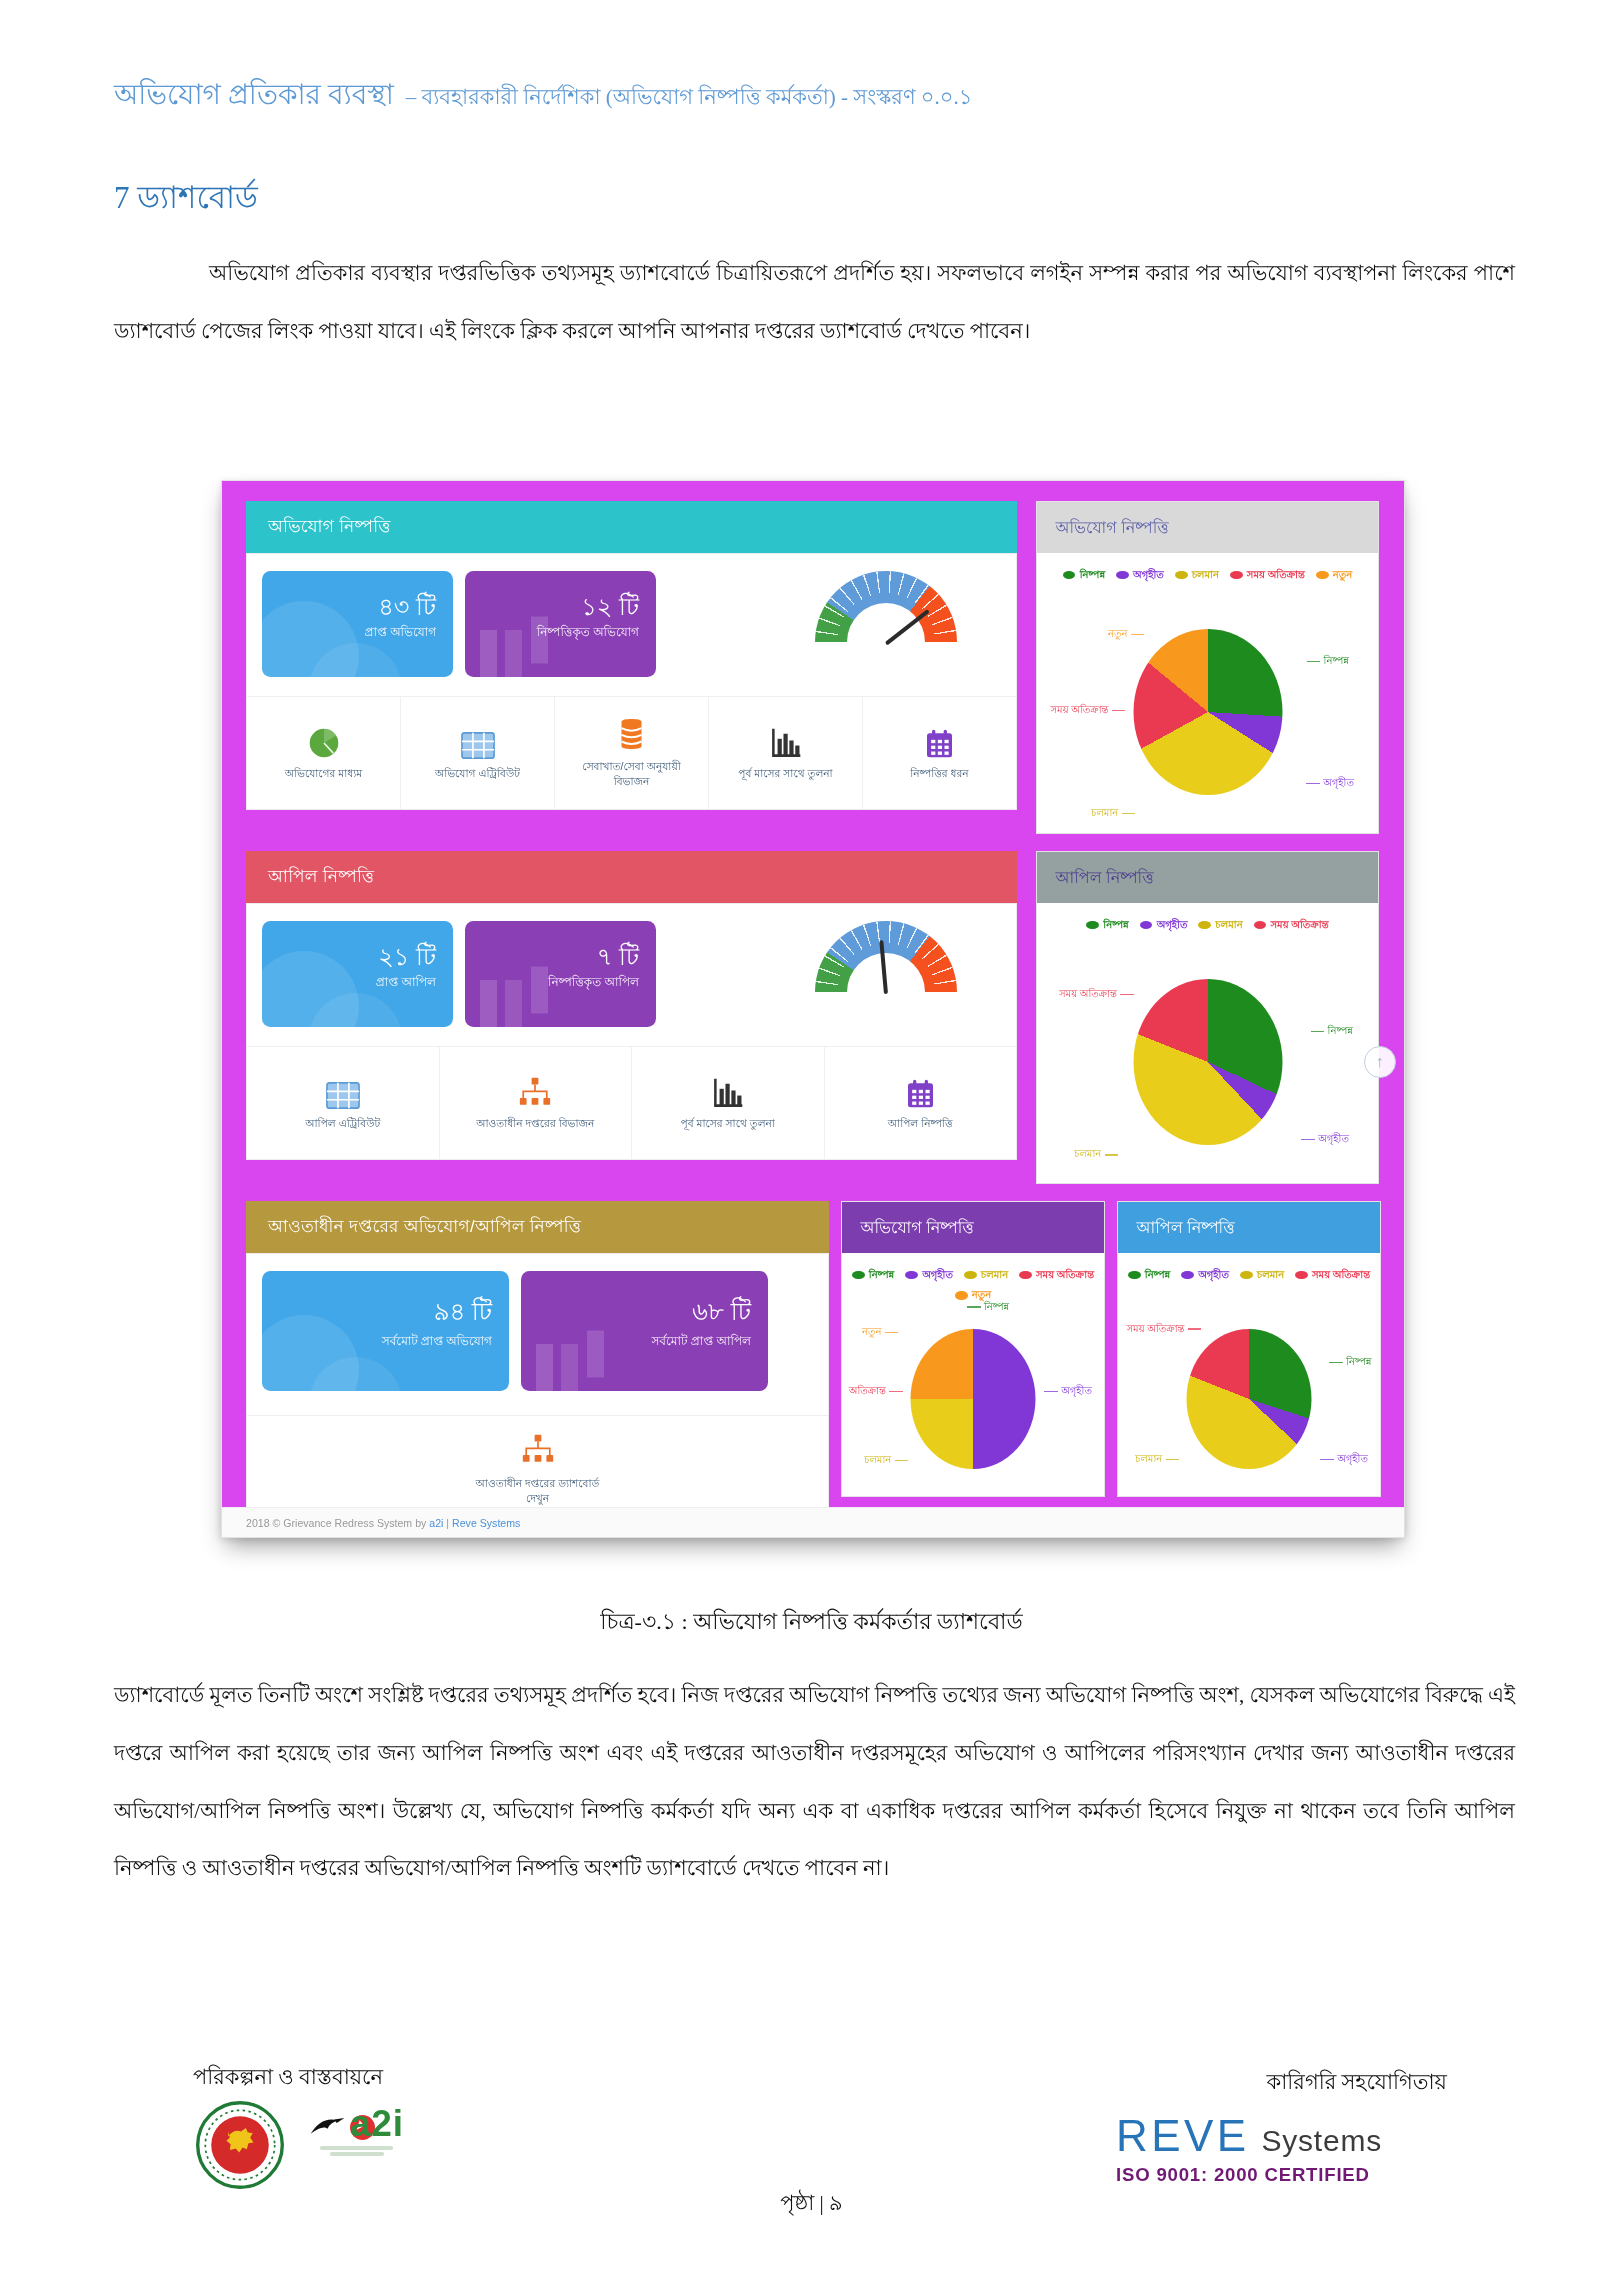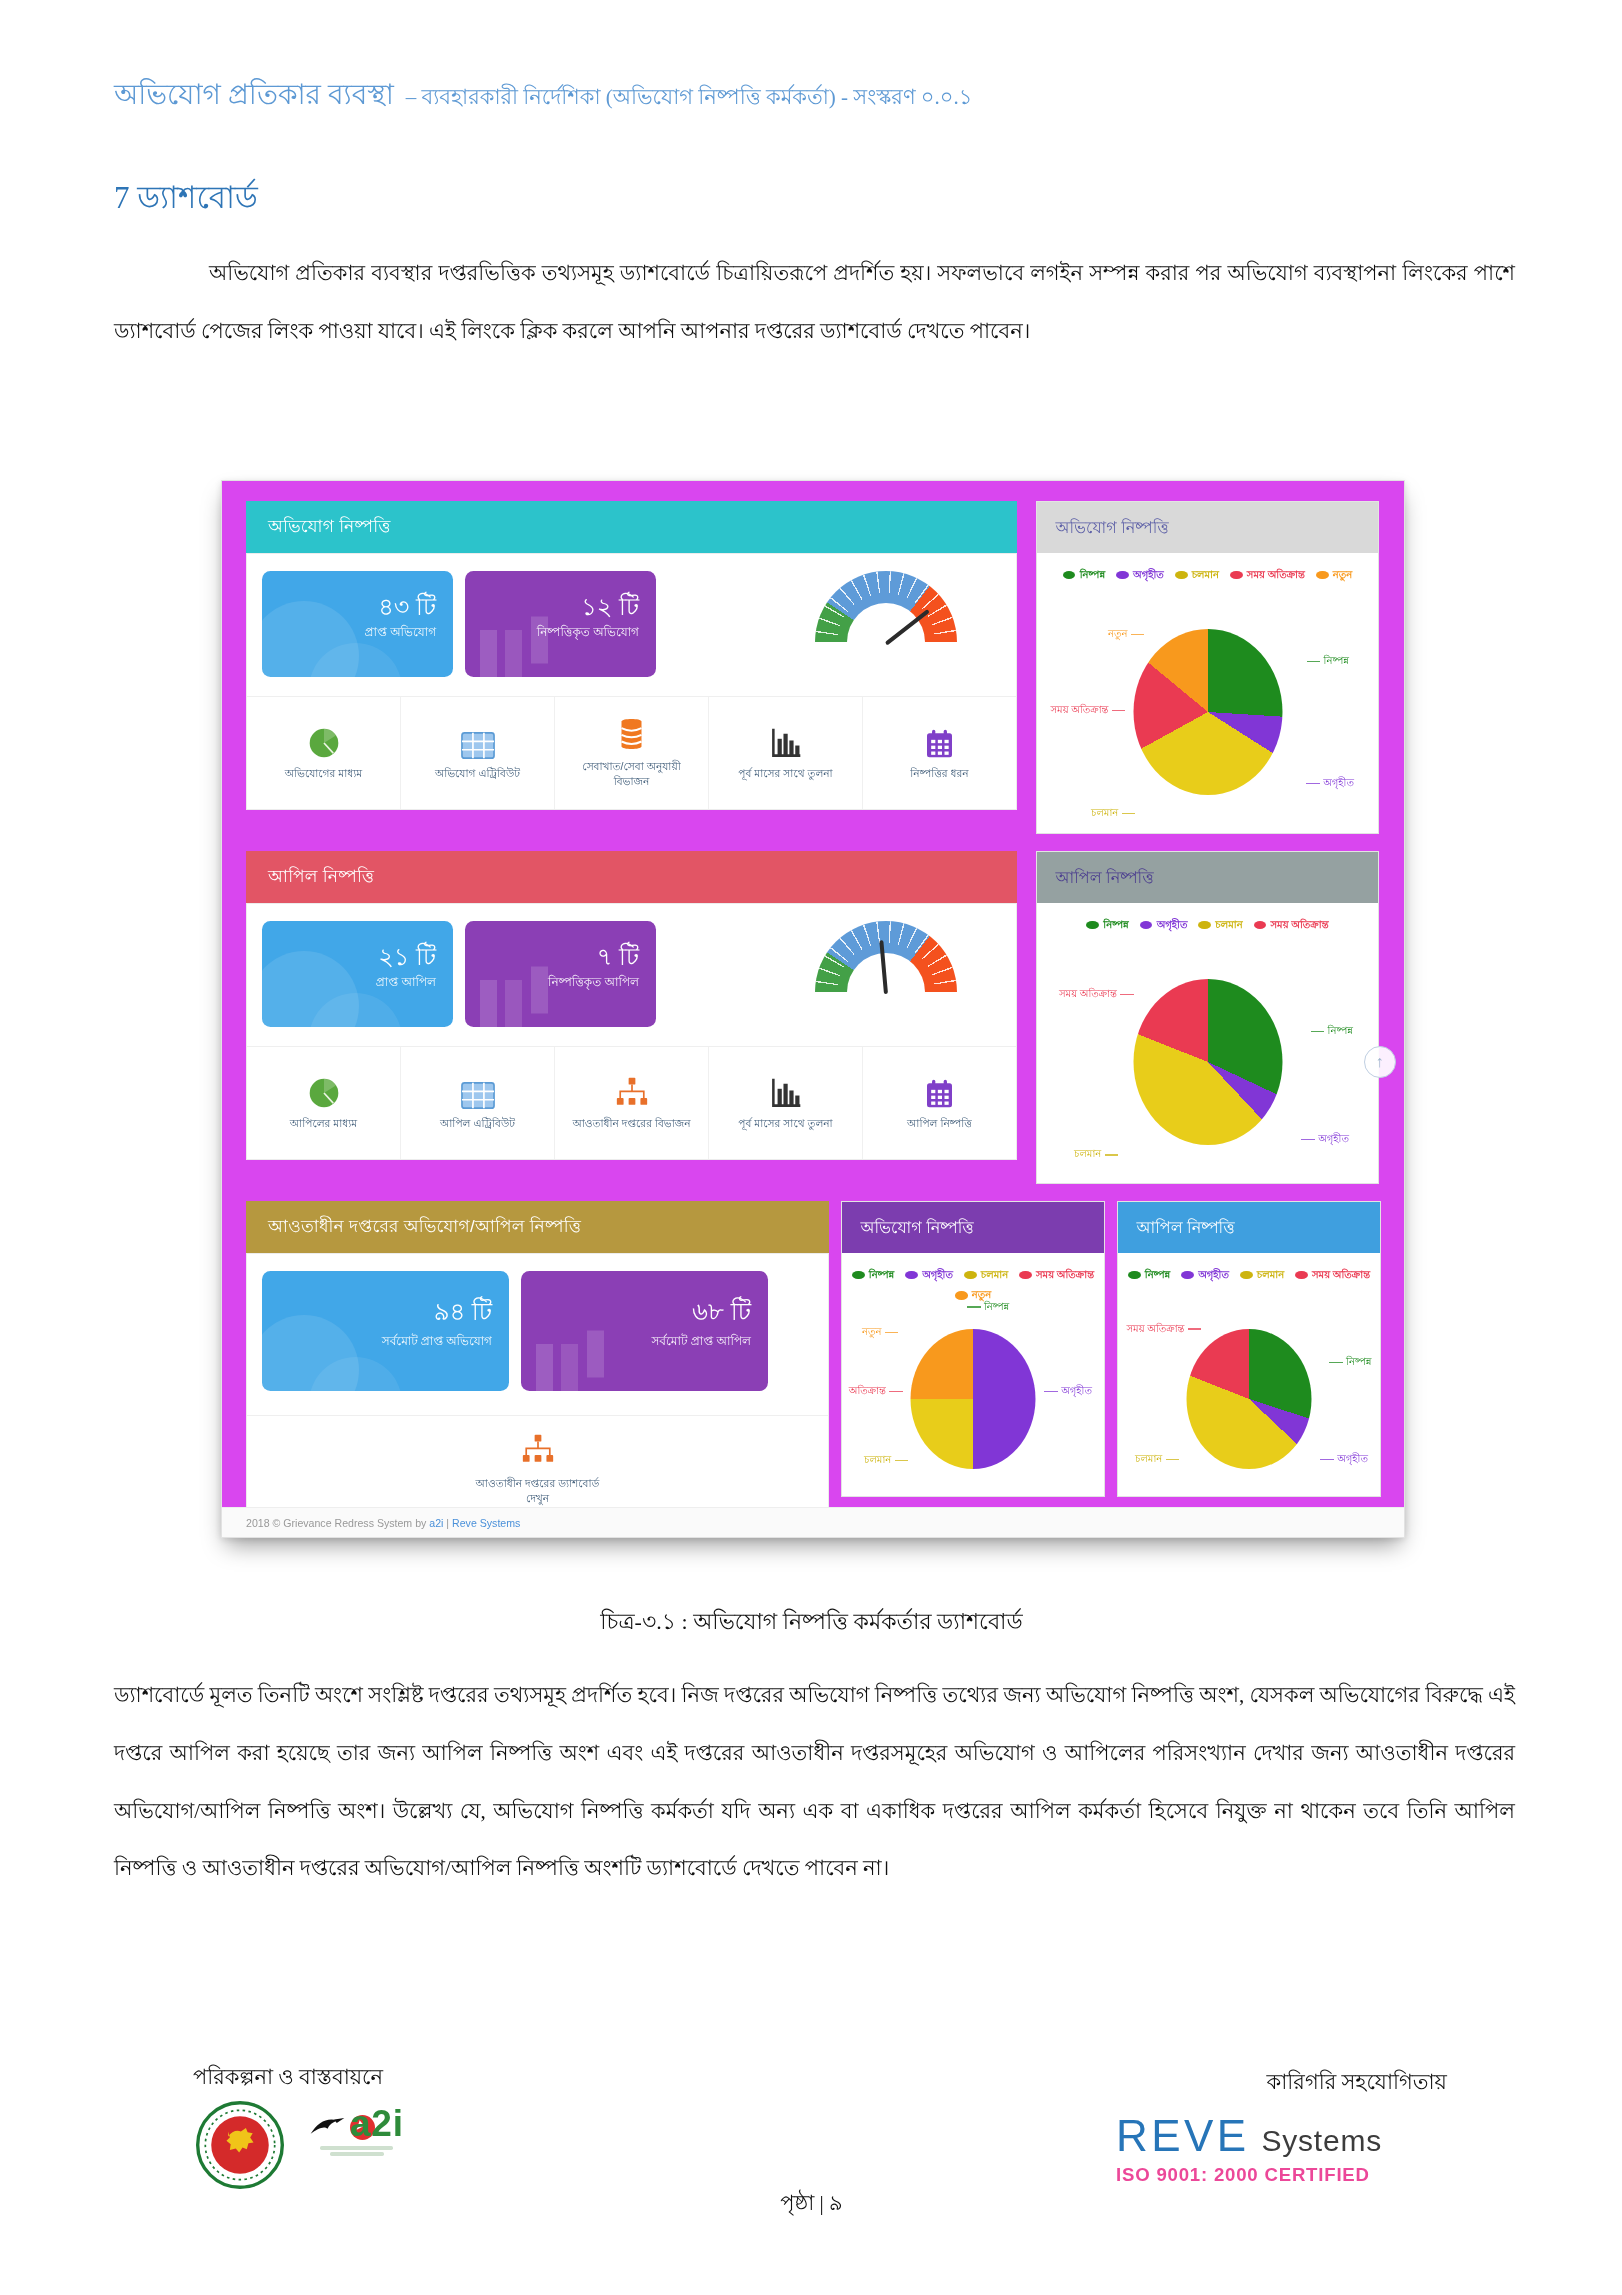--- a/index.html
+++ b/index.html
@@ -104,21 +104,21 @@
   .a2i-row{position:relative;display:inline-block;margin-top:1.7px;}
   .a2i-dot{position:absolute;left:0;top:12px;width:25px;height:25px;border-radius:50%;background:#e03030;}
   .a2i-dot::after{content:"";position:absolute;left:7.6px;top:6.8px;border-left:6px solid #fff;border-top:4.2px solid transparent;border-bottom:6px solid transparent;transform:rotate(18deg);}
   .a2i-txt{position:relative;z-index:1;font-size:37px;font-weight:bold;color:#2e8b3a;letter-spacing:0.8px;}
   .a2i-sub{height:12px;margin-top:1.7px;display:flex;flex-direction:column;gap:2.5px;align-items:center;}
   .a2i-sub i{display:block;width:73px;height:3.4px;background:#cfe0cf;border-radius:1.7px;}
   .a2i-sub i:last-child{width:54px;}
   .reve{position:absolute;right:177px;top:2111px;text-align:left;width:330px;}
   .reve .r1{font-size:44px;color:#2775b8;letter-spacing:3.4px;}
   .reve .r2{font-size:30px;color:#3c3c3c;margin-left:12px;letter-spacing:0.8px;}
-  .reve .r3{font-size:18.6px;font-weight:bold;color:#ec4899;letter-spacing:0.8px;margin-top:3.4px;}
+  .reve .r3{font-size:18.6px;font-weight:bold;color:#701a75;letter-spacing:0.8px;margin-top:3.4px;}
   .page-num{position:absolute;left:0;top:2187px;width:1623px;text-align:center;font-size:21px;color:#111;}
 </style>
 </head>
 <body>
 
 <div class="doc-header serif">
   <span class="t1">অভিযোগ প্রতিকার ব্যবস্থা</span>
   <span class="t2">– ব্যবহারকারী নির্দেশিকা (অভিযোগ নিষ্পত্তি কর্মকর্তা) - সংস্করণ ০.০.১</span>
 </div>
 
@@ -261,30 +261,20 @@
           <div class="card c-bars" style="background: rgb(139, 63, 181);">
             <div class="num">৭ টি</div>
             <div class="lbl">নিষ্পত্তিকৃত আপিল</div>
           </div>
           <div class="gauge">
             <div class="g-inner"></div>
             <div class="needle n2"></div>
           </div>
         </div>
         <div class="icon-row">
-          <div class="icell">
-            <span class="ic">
-              <svg width="32" height="32" viewBox="0 0 38 38">
-                  <circle cx="19" cy="19" r="17" fill="#5aa83e"></circle>
-                  <path d="M19 19 L19 2 A17 17 0 0 1 33 10 Z" fill="#eaf4e2" opacity=".25"></path>
-                  <path d="M19 19 L30 31" stroke="#eaf4e2" stroke-width="2"></path>
-                </svg>
-            </span>
-            <span class="it">আপিলের মাধ্যম</span>
-          </div>
           <div class="icell">
             <span class="ic">
               <svg width="34" height="27" viewBox="0 0 40 32">
                   <rect x="1" y="1" width="38" height="30" rx="3" fill="#9ec7ee" stroke="#5b9bd5" stroke-width="2"></rect>
                   <path d="M1 11 H39 M1 21 H39 M14 1 V31 M27 1 V31" stroke="#fff" stroke-width="2"></path>
                 </svg>
             </span>
             <span class="it">আপিল এট্রিবিউট</span>
           </div>
           <div class="icell">

